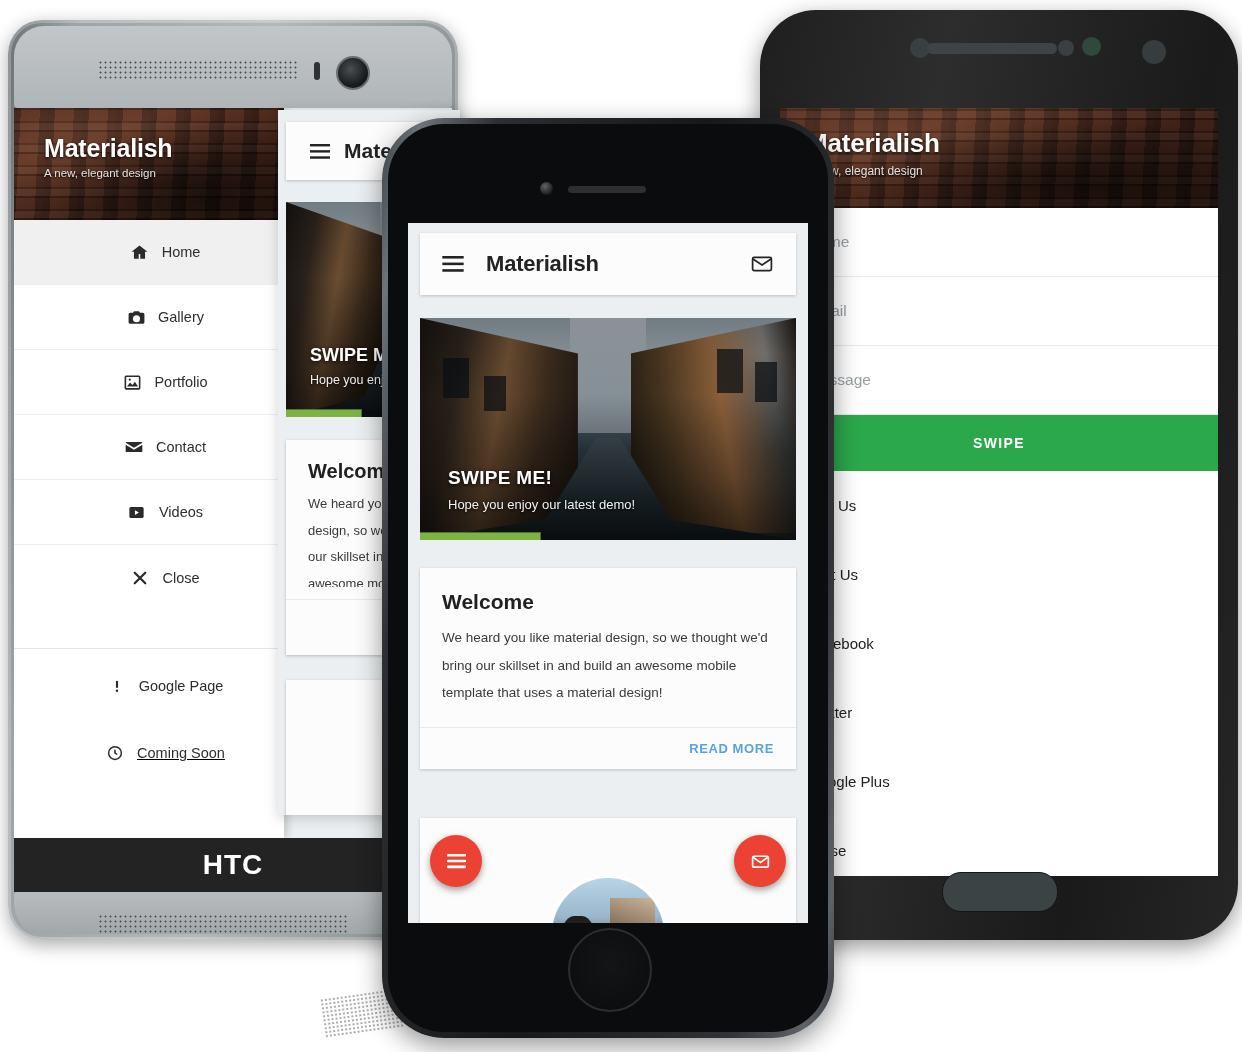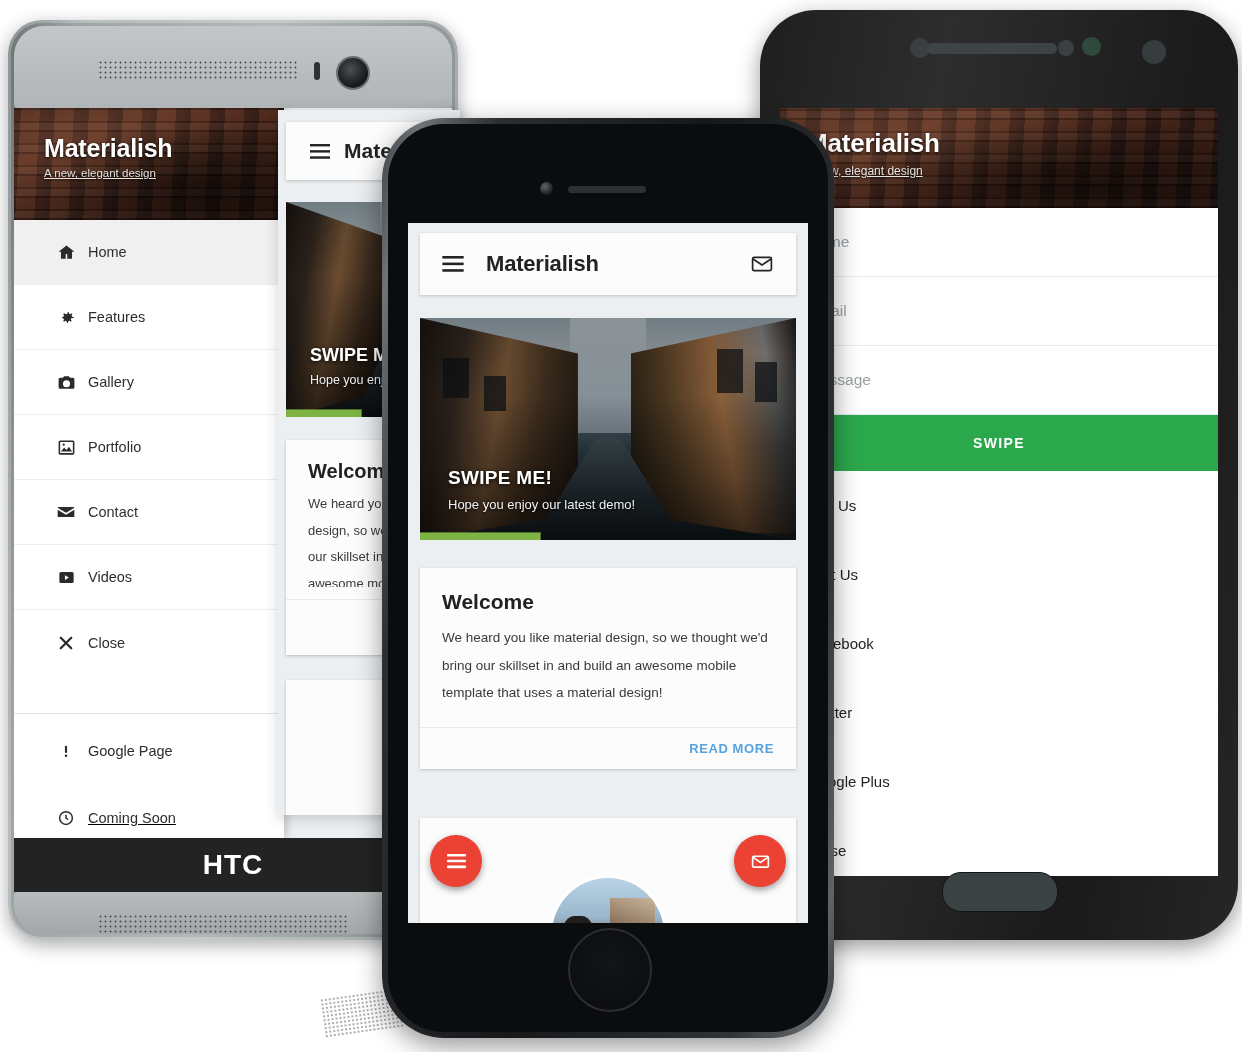--- a/index.html
+++ b/index.html
@@ -21,21 +21,21 @@
     overflow:hidden;
   }
   .wood::after{
     content:"";position:absolute;inset:0;
     background:radial-gradient(ellipse at 72% 78%, rgba(0,0,0,.55) 0%, rgba(0,0,0,0) 58%),
                radial-gradient(ellipse at 18% 20%, rgba(255,190,140,.10) 0%, rgba(0,0,0,0) 55%);
   }
   .wood-inner{position:relative;z-index:2;}
   .brand-title{color:#fff;font-weight:bold;letter-spacing:-.2px;
      text-shadow:0 1px 3px rgba(0,0,0,.85);}
-  .brand-sub{color:#e8e3df;text-shadow:0 1px 2px rgba(0,0,0,.9);text-decoration:underline;}
+  .brand-sub{color:#e8e3df;text-shadow:0 1px 2px rgba(0,0,0,.9);}
 
   
   .street{
     position:relative;overflow:hidden;
     background:
       linear-gradient(180deg,#7d8a92 0%,#8d959a 16%,#5d6a72 33%,#2c3b44 60%,#1b262c 100%);
   }
   .street .sky{position:absolute;left:40%;right:40%;top:0;height:52%;
      background:linear-gradient(180deg,#9aa3a8,#7b868d);}
   .street .bl{position:absolute;left:0;top:0;bottom:0;width:42%;
@@ -110,21 +110,21 @@
   .htc-chin{position:absolute;left:6px;right:6px;top:818px;height:54px;
      background:#232323;display:flex;align-items:center;justify-content:center;}
   .htc-logo{color:#fff;font-size:28px;font-weight:bold;letter-spacing:1px;}
   .htc-bot{position:absolute;left:6px;right:6px;top:872px;bottom:6px;
      border-radius:4px 4px 30px 30px;background:linear-gradient(180deg,#b8bcbe,#a2a7a9);}
 
   
   .htc-side{position:absolute;left:0;top:0;width:270px;bottom:0;background:#fff;
      box-shadow:3px 0 8px rgba(0,0,0,.18);z-index:4;}
   .htc-sidehead{height:112px;}
-  .htc-row{height:65px;padding-left:30px;}
+  .htc-row{height:65px;padding-left:20px;justify-content:center;}
   .htc-row.active{background:#f0f0f0;}
   .htc-row .ic{width:44px;font-size:17px;}
   .htc-row .lb{font-size:14.5px;}
 
   
   .htc-page{position:absolute;left:270px;right:0;top:0;bottom:0;
      background:#eceff1;overflow:hidden;}
 
   
   #midcard{position:absolute;left:278px;top:110px;width:182px;height:705px;
@@ -239,28 +239,20 @@
 
         <div class="row htc-row active">
           <span class="ic">
             <svg width="19" height="19" viewBox="0 0 24 24" fill="#2b2b2b">
                 <path d="M12 3 2 11h3v9h6v-6h2v6h6v-9h3z"></path>
               </svg>
           </span>
           <span class="lb">Home</span>
         </div>
 
-        <div class="row htc-row">
-          <span class="ic">
-            <svg width="19" height="19" viewBox="0 0 24 24" fill="#2b2b2b">
-                <path d="M12 8a4 4 0 1 0 0 8 4 4 0 0 0 0-8zm9 4.6v-1.2l-2-.5a7 7 0 0 0-.6-1.5l1.1-1.7-1-1-1.7 1.1a7 7 0 0 0-1.5-.6l-.5-2h-1.2l-.5 2c-.5.1-1 .3-1.5.6L8.9 6.7l-1 1L9 9.4c-.3.5-.5 1-.6 1.5l-2 .5v1.2l2 .5c.1.5.3 1 .6 1.5L7.9 16.3l1 1 1.7-1.1c.5.3 1 .5 1.5.6l.5 2h1.2l.5-2c.5-.1 1-.3 1.5-.6l1.7 1.1 1-1-1.1-1.7c.3-.5.5-1 .6-1.5z"></path>
-              </svg>
-          </span>
-          <span class="lb">Features</span>
-        </div>
 
         <div class="row htc-row">
           <span class="ic">
             <svg width="19" height="19" viewBox="0 0 24 24" fill="#2b2b2b">
                 <path d="M9 4 7.5 6H4a2 2 0 0 0-2 2v10a2 2 0 0 0 2 2h16a2 2 0 0 0 2-2V8a2 2 0 0 0-2-2h-3.5L15 4zm3 5a4.5 4.5 0 1 1 0 9 4.5 4.5 0 0 1 0-9z"></path>
               </svg>
           </span>
           <span class="lb">Gallery</span>
         </div>
 

